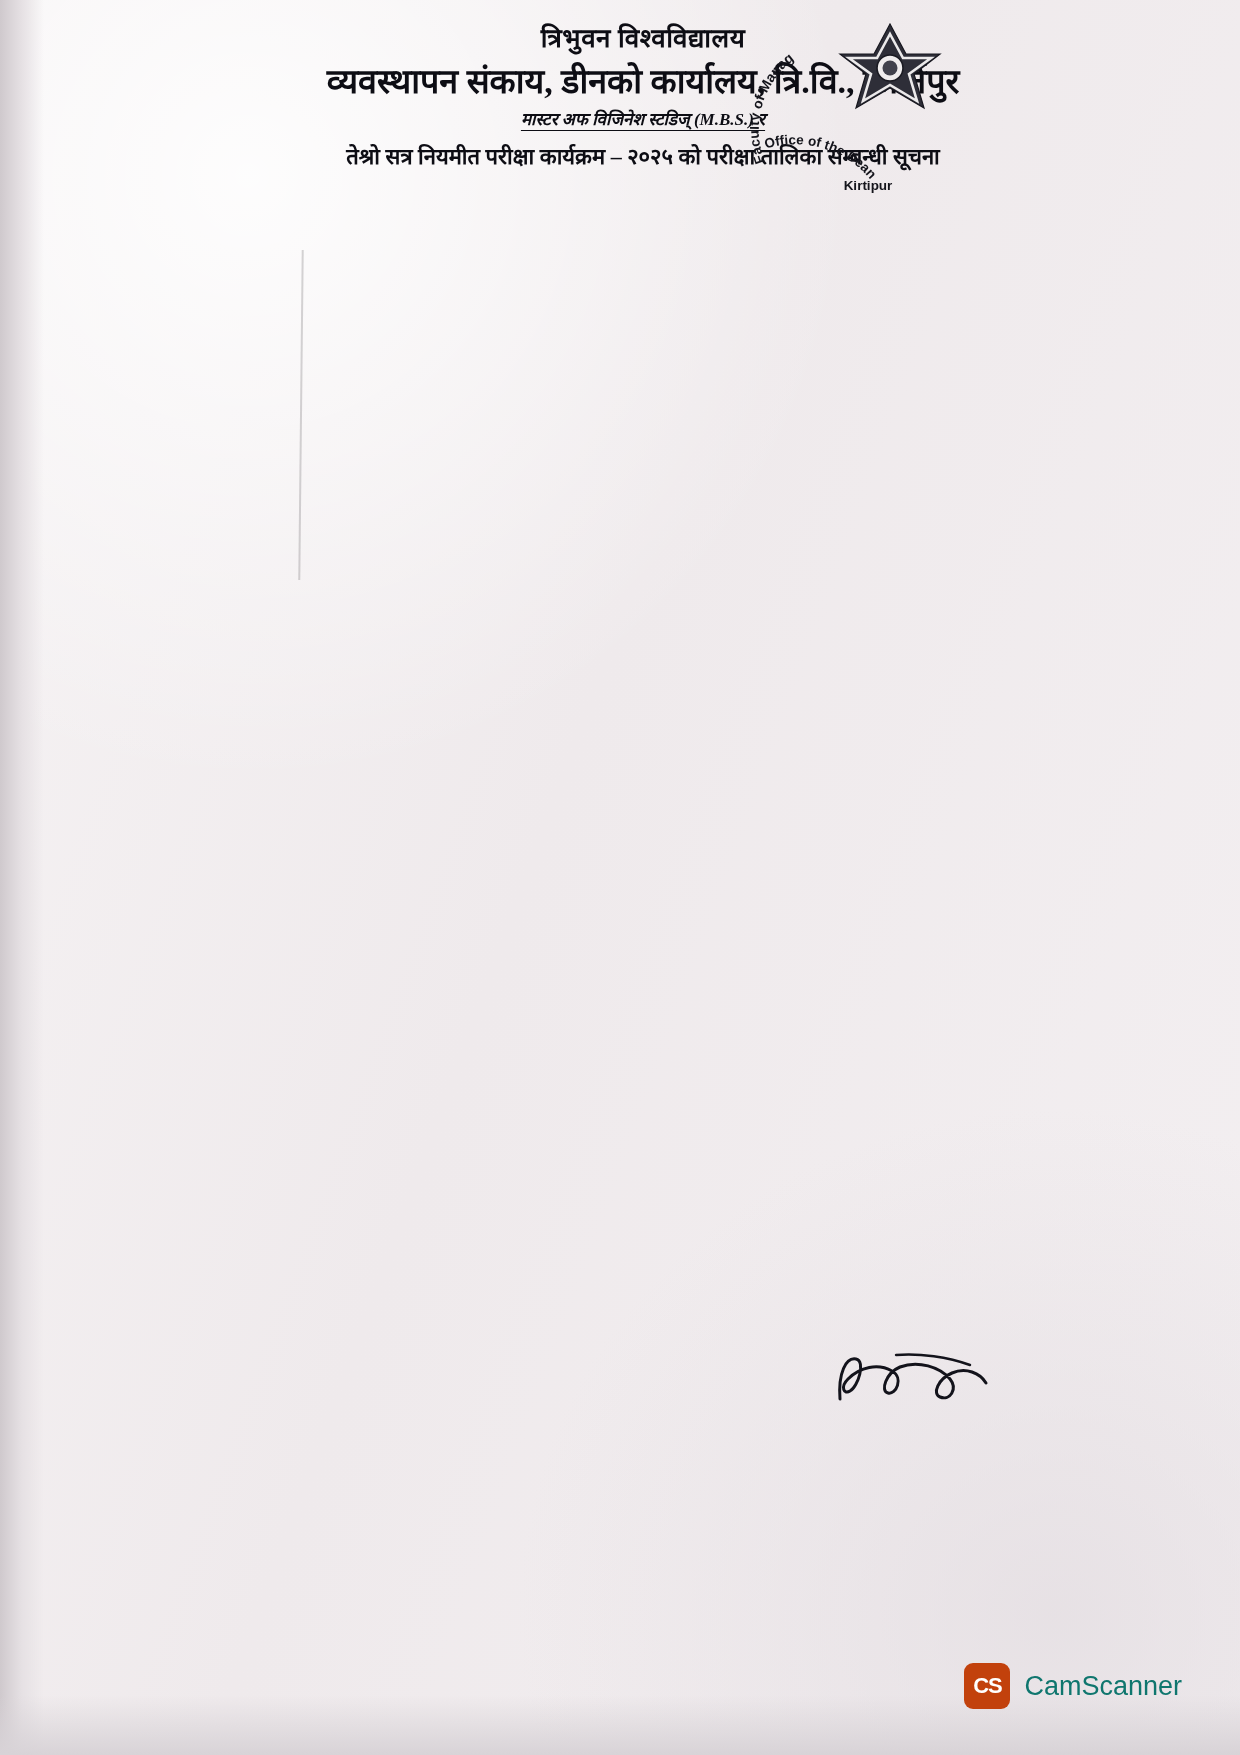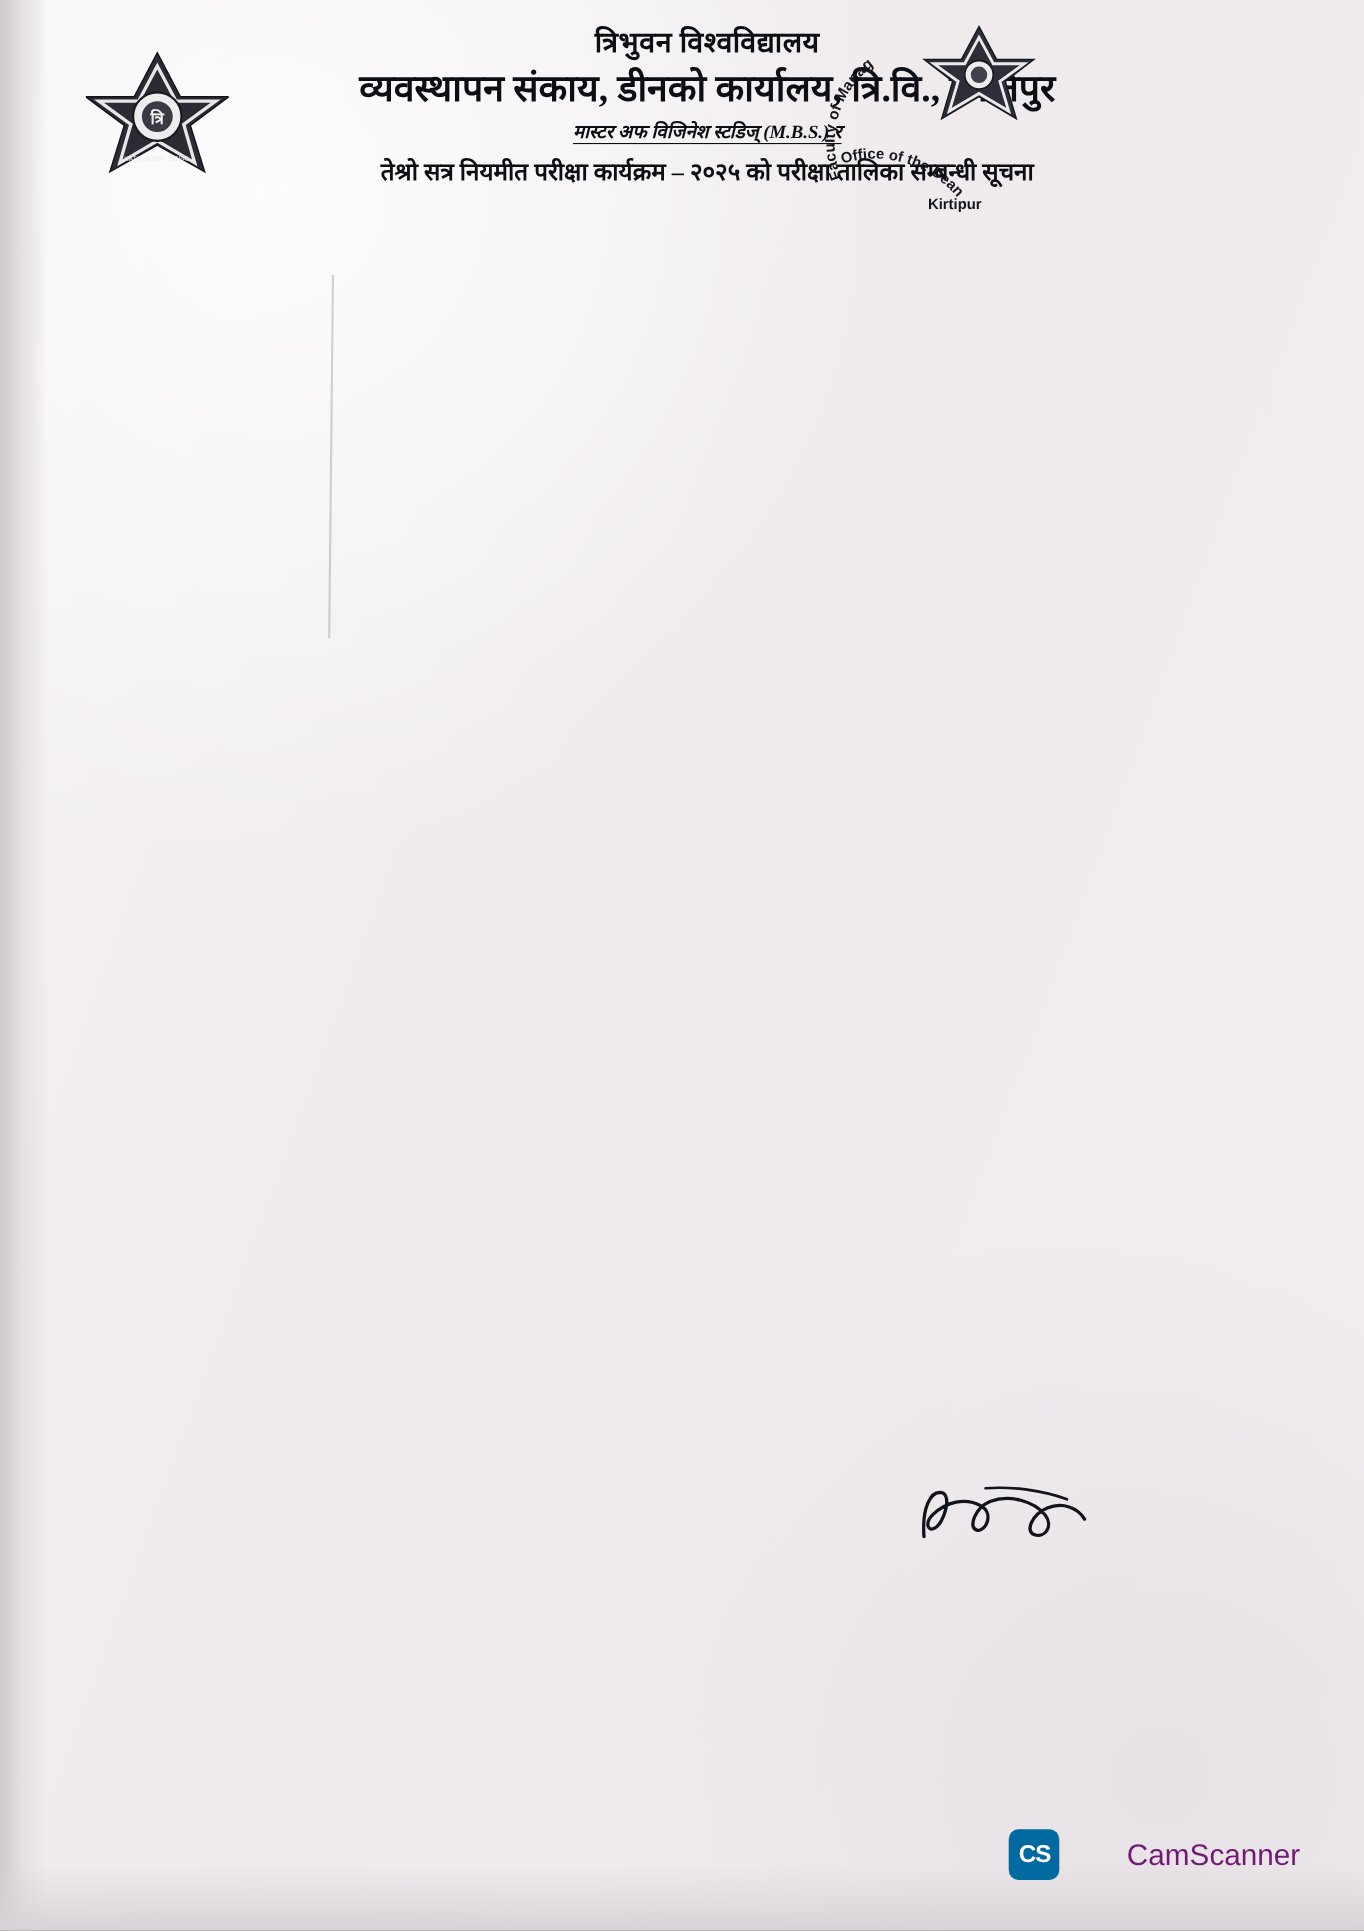--- a/index.html
+++ b/index.html
@@ -194,61 +194,48 @@
   .cs-footer {
     position: absolute;
     right: 58px;
     bottom: 46px;
     display: flex;
     align-items: center;
     gap: 14px;
   }
   .cs-badge {
     width: 46px; height: 46px;
-    background: #0369a1;
+    background: #c2410c;
     border-radius: 9px;
     color: #ffffff;
     font-family: "Liberation Sans", sans-serif;
     font-weight: bold;
     font-size: 22px;
     display: flex;
     align-items: center;
     justify-content: center;
     letter-spacing: -1px;
   }
   .cs-name {
     font-family: "Liberation Sans", sans-serif;
     font-size: 27px;
-    color: #701a75;
-    margin-left: 47px;
+    color: #0f766e;
   }
 </style>
 </head>
 <body>
 
 <div class="page">
   <div class="paper-tint"></div>
   <div class="scan-edge-left"></div>
   <div class="scan-edge-bottom"></div>
   <div class="scan-crease"></div>
 
   <div class="header">
 
-    <div class="logo-left">
-      <svg viewBox="0 0 130 128" width="130" height="128">
-        <g fill="#2b2b33" stroke="#15151c" stroke-width="1.4">
-          <polygon points="65,4 86,44 130,44 95,70 108,112 65,88 22,112 35,70 0,44 44,44"></polygon>
-        </g>
-        <polygon points="65,16 82,48 118,48 89,69 99,104 65,84 31,104 41,69 12,48 48,48" fill="none" stroke="#e9e6e8" stroke-width="3"></polygon>
-        <circle cx="65" cy="62" r="22" fill="#efeced" stroke="#1a1a22" stroke-width="2"></circle>
-        <circle cx="65" cy="62" r="14" fill="#3a3a45"></circle>
-        <text x="65" y="69" text-anchor="middle" font-size="15" fill="#f2f0f1" font-family="Liberation Sans, sans-serif" font-weight="bold">त्रि</text>
-        <text x="65" y="102" text-anchor="middle" font-size="6" fill="#ecebec" font-family="Liberation Sans, sans-serif">KATHMANDU&nbsp;&nbsp;NEPAL</text>
-      </svg>
-    </div>
 
     <div class="logo-right">
       <svg viewBox="0 0 200 190" width="200" height="190">
         <defs>
           <path id="arc1" d="M 16,150 A 86,86 0 0 1 44,46" fill="none"></path>
           <path id="arc2" d="M 12,136 A 98,98 0 0 1 128,176" fill="none"></path>
         </defs>
         <g transform="translate(92,8)">
           <polygon points="48,2 64,32 98,32 72,52 82,86 48,66 14,86 24,52 -2,32 32,32" fill="#2e2e38" stroke="#16161e" stroke-width="1.2"></polygon>
           <polygon points="48,12 61,36 89,36 67,52 75,79 48,63 21,79 29,52 7,36 35,36" fill="none" stroke="#eceaeb" stroke-width="2.6"></polygon>

